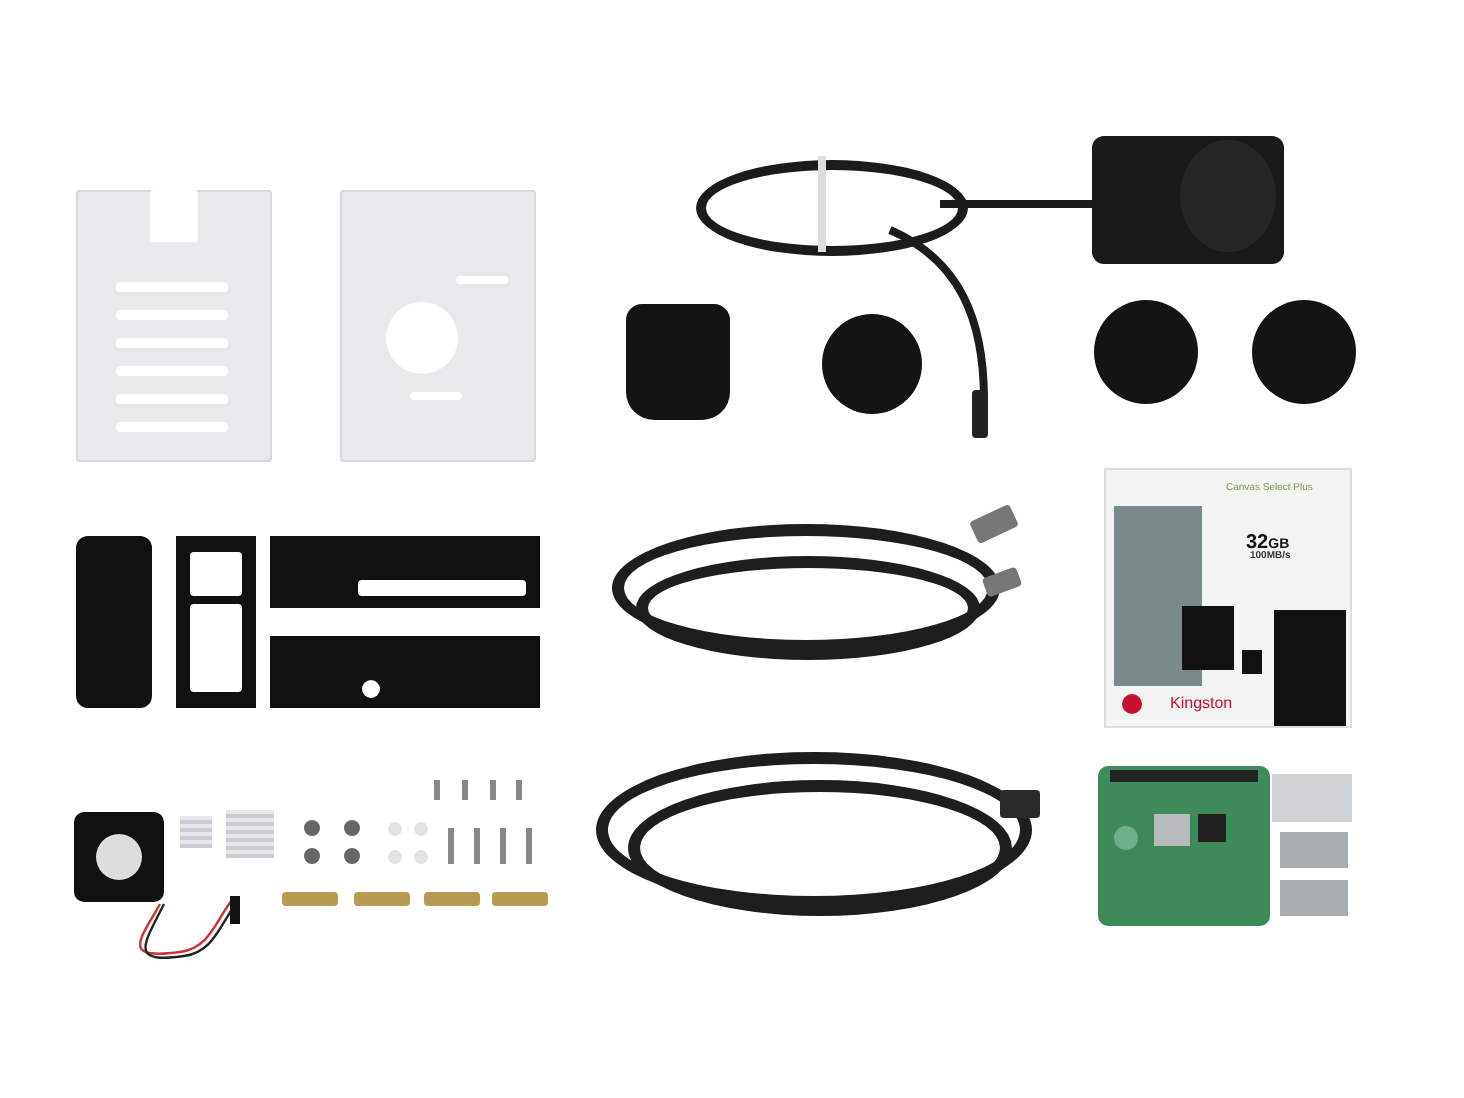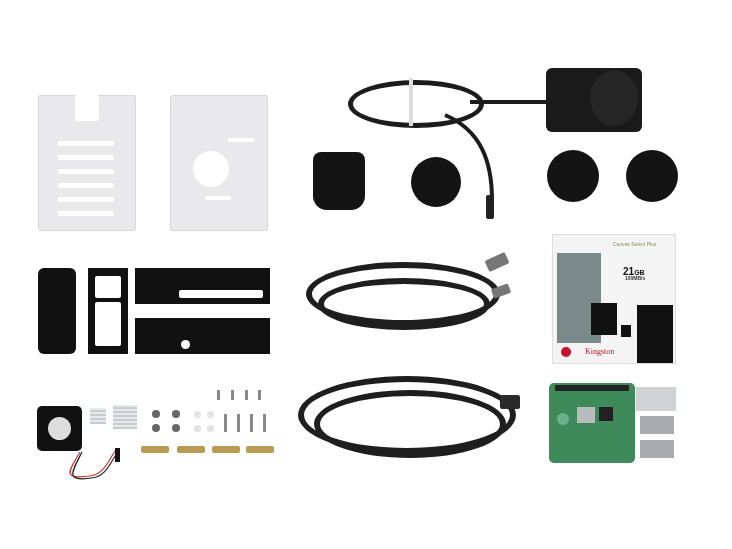--- a/index.html
+++ b/index.html
@@ -102,29 +102,29 @@
   <div class="abs" style="left:486px;top:256px;width:22px;height:12px;background:#777;border-radius:2px;transform:rotate(-25deg);"></div>
   <div class="abs" style="left:492px;top:286px;width:18px;height:10px;background:#777;border-radius:2px;transform:rotate(-20deg);"></div>
 
   <div class="abs cable" style="left:298px;top:376px;width:206px;height:66px;"></div>
   <div class="abs cable" style="left:314px;top:390px;width:180px;height:56px;"></div>
   <div class="abs" style="left:500px;top:395px;width:20px;height:14px;background:#2a2a2a;border-radius:2px;"></div>
 
   <div class="abs" style="left:552px;top:234px;width:122px;height:128px;background:#f4f4f4;border:1px solid #ddd;">
     <div class="abs" style="left:4px;top:18px;width:44px;height:90px;background:#7a8a8a;"></div>
     <div class="abs" style="left:70px;top:26px;">
-      <span class="sdtext">21</span><span class="sdtext" style="font-size:7px;">GB</span>
+      <span class="sdtext">32</span><span class="sdtext" style="font-size:7px;">GB</span>
     </div>
     <div class="abs small" style="left:72px;top:40px;font-weight:bold;">100MB/s</div>
     <div class="abs small" style="left:60px;top:6px;color:#7a9a4a;">Canvas Select Plus</div>
     <div class="abs" style="left:38px;top:68px;width:26px;height:32px;background:#111;"></div>
     <div class="abs" style="left:68px;top:90px;width:10px;height:12px;background:#111;"></div>
     <div class="abs" style="left:84px;top:70px;width:36px;height:58px;background:#111;"></div>
     <div class="abs" style="left:8px;top:112px;width:10px;height:10px;border-radius:50%;background:#c8102e;"></div>
-    <div class="abs" style="left:32px;top:112px;font-size:8px;color:#c8102e;font-family:Liberation Serif, serif;">Kingston</div>
+    <div class="abs" style="left:32px;top:112px;font-size:8px;color:#c8102e;font-family:Liberation Sans, sans-serif;">Kingston</div>
   </div>
 
   <div class="abs" style="left:549px;top:383px;width:86px;height:80px;background:#3f8a5a;border-radius:5px;">
     <div class="abs" style="left:6px;top:2px;width:74px;height:6px;background:#222;"></div>
     <div class="abs" style="left:28px;top:24px;width:18px;height:16px;background:#b8bcbf;"></div>
     <div class="abs" style="left:50px;top:24px;width:14px;height:14px;background:#222;"></div>
     <div class="abs" style="left:8px;top:30px;width:12px;height:12px;border-radius:50%;background:#6cb08a;"></div>
   </div>
   <div class="abs" style="left:636px;top:387px;width:40px;height:24px;background:#cfd3d6;"></div>
   <div class="abs" style="left:640px;top:416px;width:34px;height:18px;background:#a8adb2;"></div>

